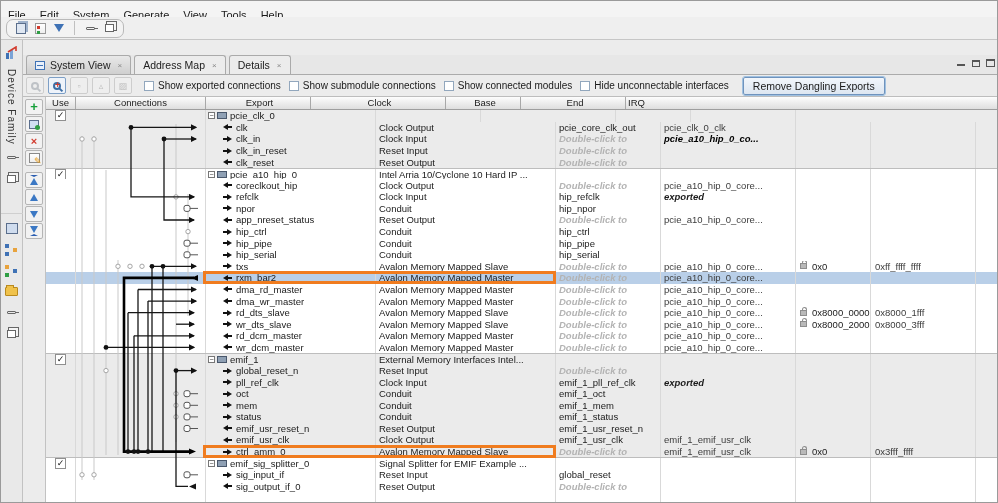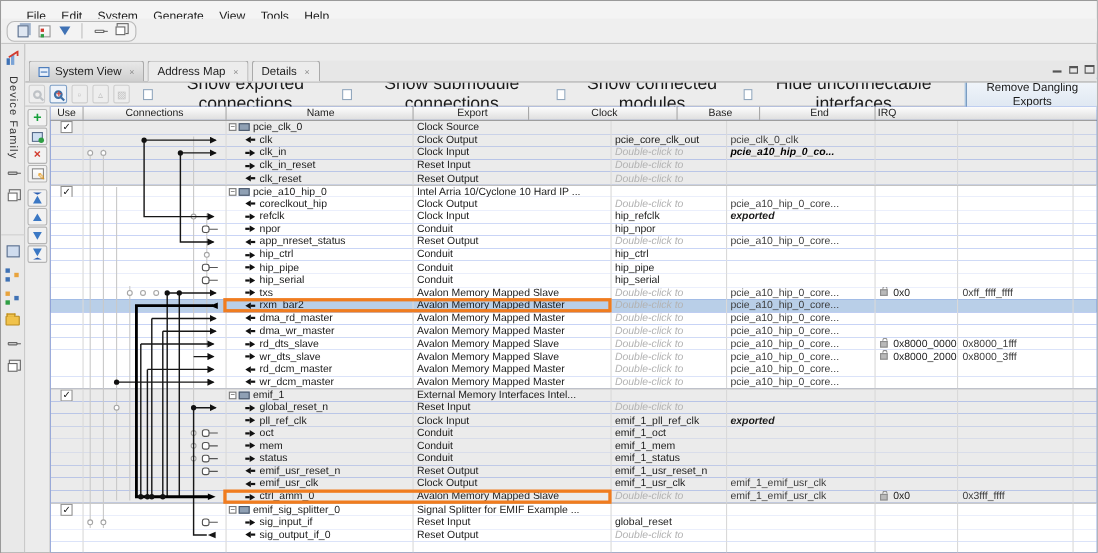--- a/index.html
+++ b/index.html
@@ -2,21 +2,21 @@
 <html><head>
 <meta charset="utf-8">
 <style>
   * { box-sizing: border-box; margin:0; padding:0; }
   html,body { background:#d8d8d8; }
   .app { position:relative; width:998px; height:503px; background:#ececec;
          font-family:"Liberation Sans", sans-serif; overflow:hidden; border:1px solid #9a9a9a; }
 
   
   .menubar { position:absolute; left:0; top:0; width:998px; height:28px; background:#f4f4f4;
-             border-bottom:1px solid #d2d2d2; display:flex; align-items:center; padding-left:16px; }
+             border-bottom:1px solid #d2d2d2; display:flex; align-items:center; padding-left:0; }
   .menu-item { display:inline-block; font-size:11px; color:#1a1a1a; padding:1px 7px; cursor:default; }
   .menu-item::first-letter { text-decoration:underline; }
 
   
   .toolbar { position:absolute; left:0; top:16px; width:998px; height:23px; background:#efefef;
              border-bottom:1px solid #c6c6c6; display:flex; align-items:center; padding-left:5px; }
   .tb-group { display:flex; align-items:center; gap:5px; border:1px solid #b9b9b9; border-radius:7px;
               padding:2px 7px; background:#f3f3f3; height:19px; }
   .tbi { width:14px; height:14px; display:flex; align-items:center; justify-content:center; font-size:11px; }
   .ic-copy { width:10px; height:11px; border:1px solid #5a6e8c; background:#dfe7f2; box-shadow:2px -2px 0 -0px #9fb2cc; }
@@ -71,21 +71,21 @@
           display:flex; align-items:center; justify-content:center; position:relative; }
   .fbtn.disabled { opacity:.55; }
   .fbtn.on { background:#eef3fa; border-color:#7d9fc6; }
   .mag { width:8px; height:8px; border:2px solid #9aa0a8; border-radius:50%; position:relative; }
   .mag.blue { border-color:#3c6ea5; }
   .mag::after { content:""; position:absolute; width:4px; height:2px; background:inherit; background:#9aa0a8;
                 right:-4px; bottom:-3px; transform:rotate(45deg); }
   .mag.blue::after { background:#3c6ea5; }
   .mag .plus { position:absolute; left:0px; top:-4px; color:#d23b2e; font-size:9px; font-weight:bold; }
   .ph-shape { color:#9a9a9a; font-size:9px; }
-  .chk { display:flex; align-items:center; gap:4px; font-size:16px; color:#1a1a1a; margin-left:8px;text-align:center; }
+  .chk { display:flex; align-items:center; gap:4px; font-size:10px; color:#1a1a1a; margin-left:8px;text-align:center; }
   .chk .box { width:10px; height:10px; background:#fff; border:1px solid #92a7bd; }
   .rm-btn { margin-left:10px; font-size:10.5px; color:#1a1a1a; background:linear-gradient(#f2f6fb,#dde6f1);
             border:1px solid #6f93bd; outline:1px solid #9fc0e0; padding:2px 9px; border-radius:2px; }
 
   
   .content { position:relative; height:408px; display:flex; }
   .inner-toolbar { width:23px; background:#ececec; border-right:1px solid #c2c2c2; display:flex;
                    flex-direction:column; align-items:center; padding-top:1px; }
   .ibtn { width:18px; height:16px; border:1px solid #b5b5b5; border-radius:2px; background:#f2f2f2;
           display:flex; align-items:center; justify-content:center; margin-top:1px; font-size:11px; }
@@ -111,21 +111,21 @@
   .row.gray { background:#ebebeb; }
   .row.white { background:#fff; }
   .row.selected { background:#b9cfe8; }
   .row.mtop { border-top:1px solid #bdbdbd; }
   .cell { border-right:1px solid #d9d9d9; font-size:9.5px; line-height:11px; white-space:nowrap; overflow:hidden;
           color:#1a1a1a; display:flex; align-items:center; }
   .c-use{width:30px; justify-content:center;} .c-conn{width:130px;} .c-name{width:170px; padding-left:2px;}
   .c-desc{width:180px; padding-left:3px;} .c-exp{width:105px; padding-left:3px;} .c-clk{width:135px; padding-left:3px;}
   .c-base{width:75px; padding-left:4px;} .c-end{width:105px; padding-left:4px;} .c-irq{width:21px; border-right:none;}
   .bold { font-weight:normal; }
-  .ph { font-style:italic; color:#b3b3b3; font-weight:400; }
+  .ph { font-style:italic; color:#b3b3b3; font-weight:700; }
   .clk-n { color:#3c3c3c; }
   .clk-b { font-weight:bold; color:#000;font-style:italic; }
   .clk-bi { font-weight:bold; font-style:italic; color:#1a1a1a; }
   .usebox { width:11px; height:11px; background:#fff; border:1px solid #8f8f8f; font-size:9px; line-height:9px;
             text-align:center; color:#111; }
   .collapse { width:7px; height:7px; border:1px solid #777; background:#fff; font-size:7px; line-height:5px;
               text-align:center; color:#333; margin-right:2px; flex:none; }
   .chip { width:10px; height:7px; background:#8fa0b4; border:1px solid #49576b; margin-right:3px; flex:none; }
   .indent { width:15px; flex:none; }
   .arr { display:inline-flex; align-items:center; margin-right:4px; flex:none; }
@@ -315,21 +315,20 @@
           </span>
         <span class="ibtn">
             <span class="tri-dn bar-b"></span>
           </span>
       </div>
 
       <div class="table">
         <div class="thead" id="thead">
             <div class="th c-use">Use</div>
             <div class="th c-conn">Connections</div>
-            <div class="th c-name">Name</div>
             <div class="th c-exp">Export</div>
             <div class="th c-clk">Clock</div>
             <div class="th c-base">Base</div>
             <div class="th c-end">End</div>
             <div class="th c-irq">IRQ</div>
           </div>
         <div class="tbody" id="tbody" style="display: flex; flex-direction: column;">
 
           <svg class="conn-svg" width="130" height="396">
             <defs>
@@ -428,21 +427,20 @@
         <div class="row gray">
               <div class="cell c-use">
                 <span class="usebox">✓</span>
               </div>
               <div class="cell c-conn"></div>
               <div class="cell c-name">
                 <span class="collapse">−</span>
                 <span class="chip"></span>
                 <span class="bold">pcie_clk_0</span>
               </div>
-              <div class="cell c-desc bold">Clock Source</div>
               <div class="cell c-exp"></div>
               <div class="cell c-clk"></div>
               <div class="cell c-base"></div>
               <div class="cell c-end"></div>
               <div class="cell c-irq"></div>
             </div>
             <div class="row gray">
               <div class="cell c-use"></div>
               <div class="cell c-conn"></div>
               <div class="cell c-name">

